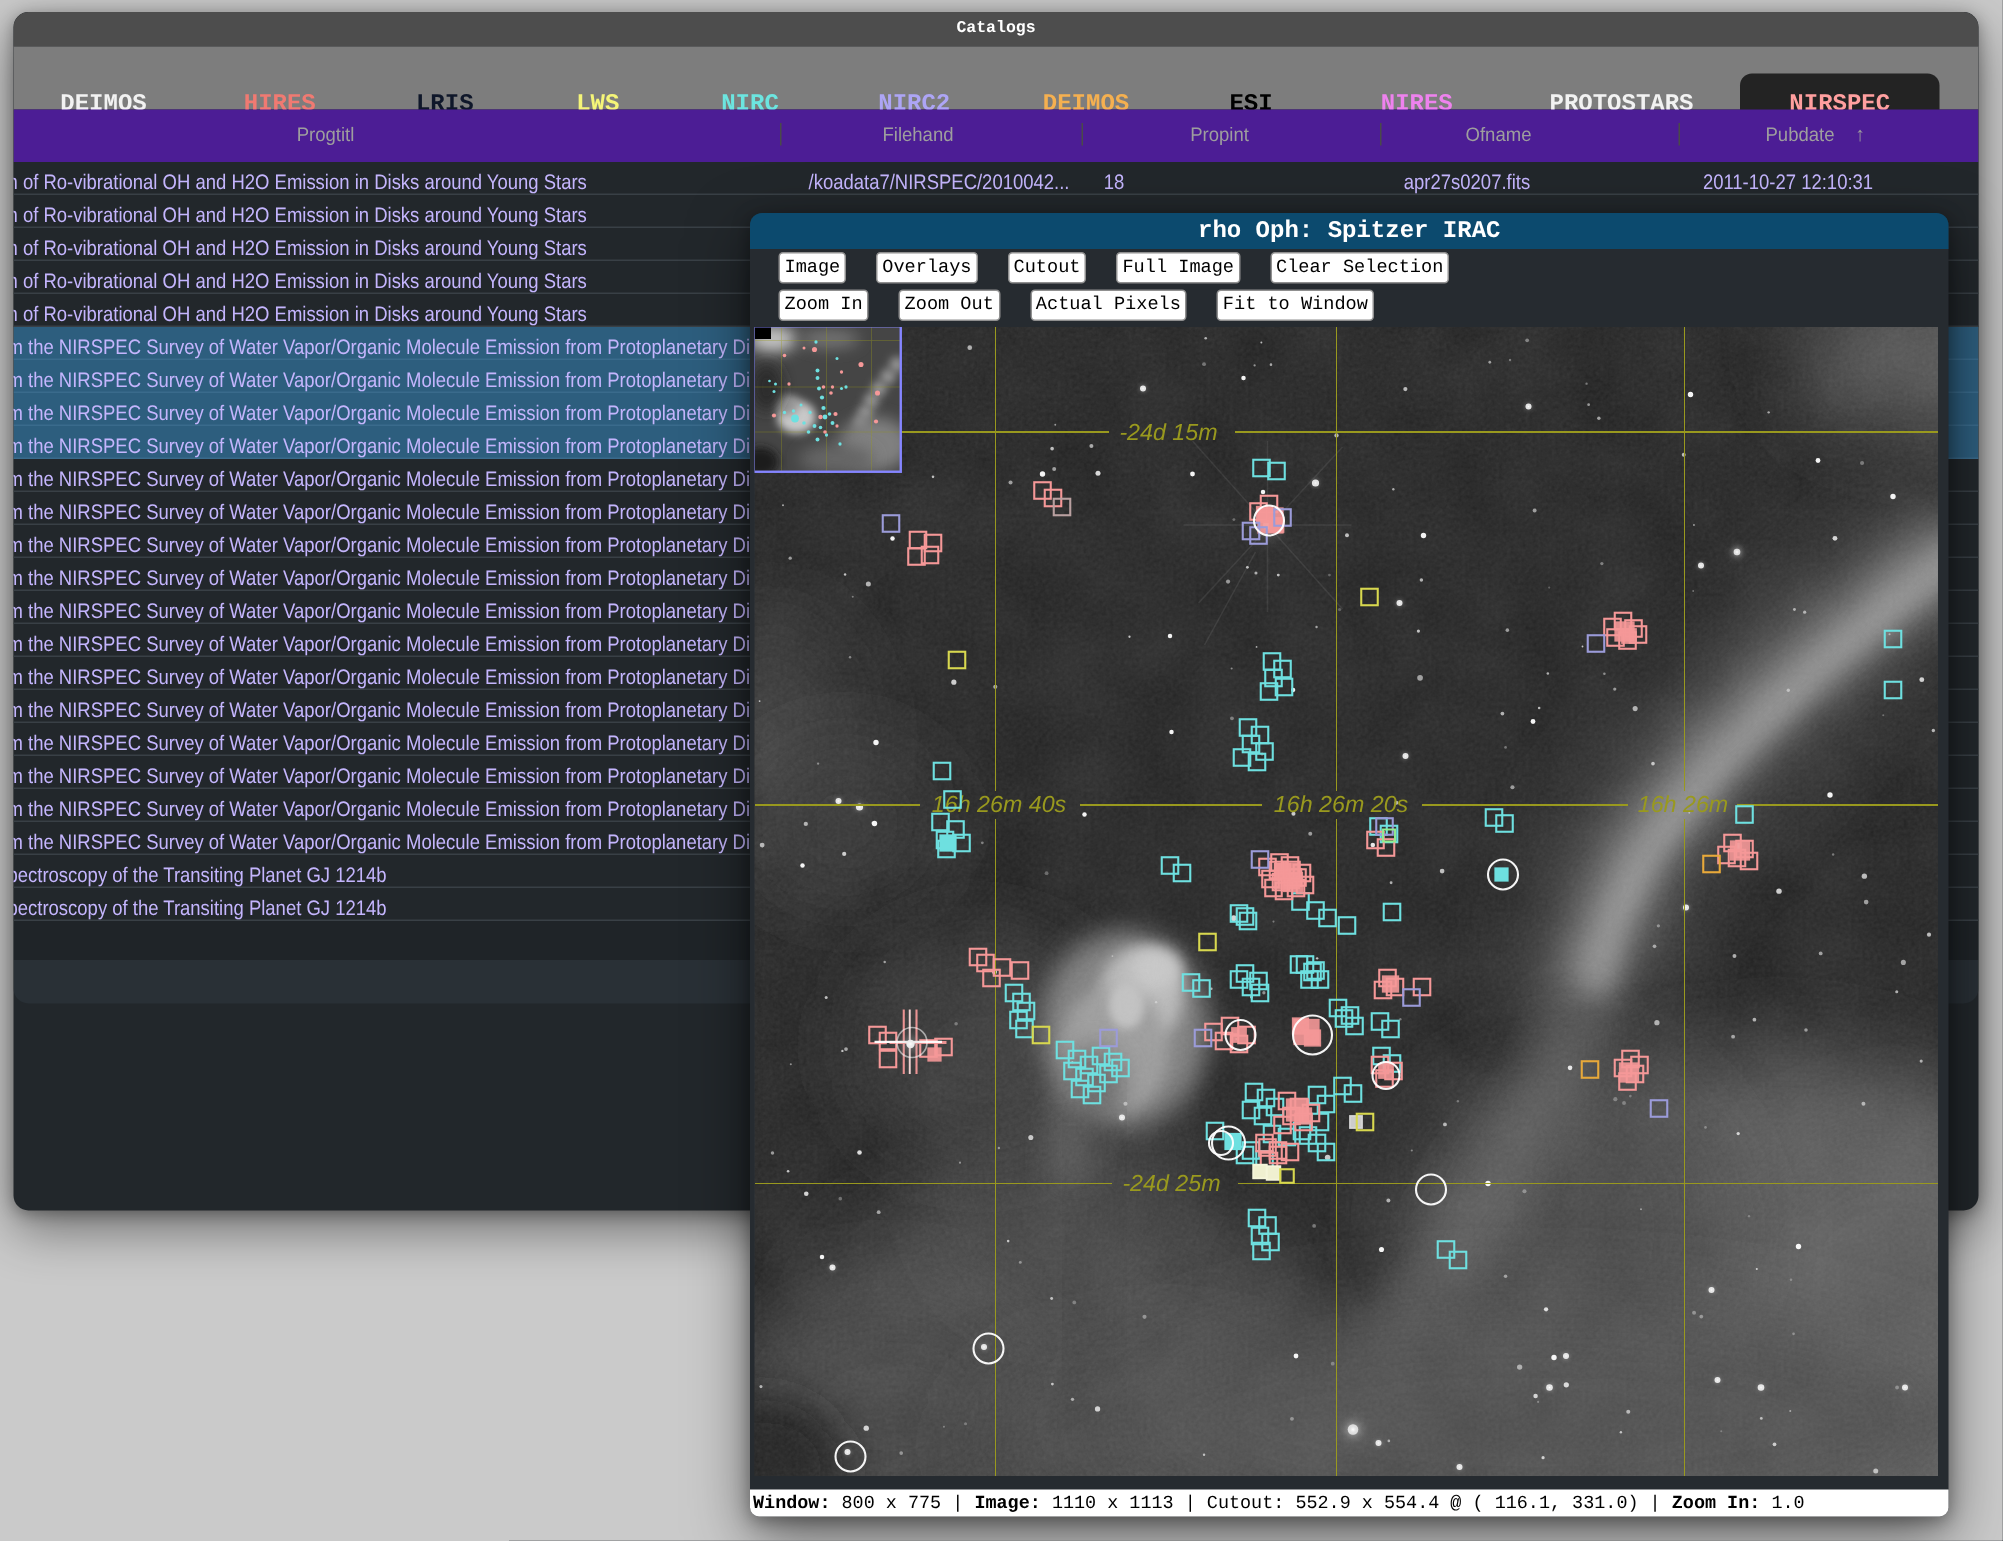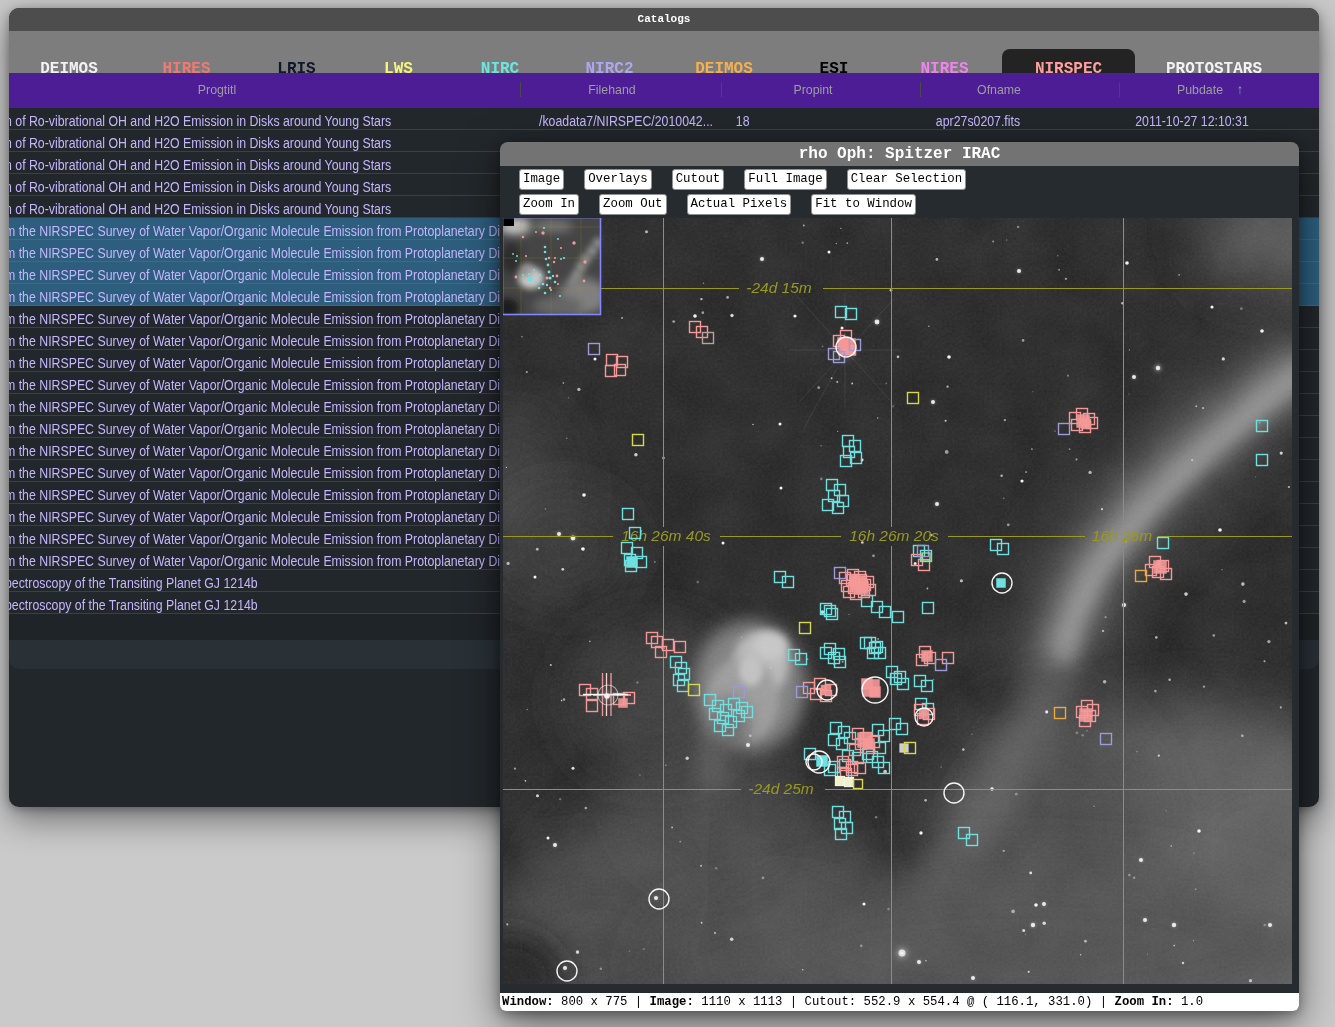--- a/index.html
+++ b/index.html
@@ -18,21 +18,21 @@
 .row { position:relative; height:22px; background:#22272b; border-bottom:1px solid #394046; color:#c4b5fd; }
 .row.sel { background:#2d5e7e; border-bottom:1px solid #3a6b8c; }
 .pt { position:absolute; left:-4px; top:0; width:612px; height:27px; line-height:27px;
   white-space:nowrap; overflow:hidden; font-size:14px; transform:scaleX(0.88); transform-origin:0 50%; }
 .cell { position:absolute; top:0; height:27px; line-height:27px; font-size:14px; white-space:nowrap;
   transform:scaleX(0.88); }
 #darkstrip { height:26px; background:#1f2428; }
 #cfooter { height:29px; background:#293036; border-radius:0 0 10px 10px; }
 #viewer { position:absolute; left:500px; top:142px; width:799px; height:869px; border-radius:8px 8px 6px 6px;
   background:#262b30; box-shadow:0 14px 40px rgba(0,0,0,0.5), 0 3px 12px rgba(0,0,0,0.35); }
-#vtitle { height:24px; background:#737373; border-radius:8px 8px 0 0; color:#fff; text-align:center;
+#vtitle { height:24px; background:#0c4a6e; border-radius:8px 8px 0 0; color:#fff; text-align:center;
   font-family:"Liberation Mono",monospace; font-weight:bold; font-size:16px; line-height:24px; }
 .btnrow { position:absolute; left:-1px; }
 .btn { display:inline-block; height:21px; line-height:19px; margin-left:20px; padding:0 3px;
   background:#fff; border:1px solid #909090; border-radius:3px; font-family:"Liberation Mono",monospace;
   font-size:12.4px; color:#000; }
 #vimg { position:absolute; left:3px; top:76px; width:789px; height:766px;font-style:italic; }
 #vstatus { position:absolute; left:0; top:851px; width:799px; height:18px; background:#fff;
   border-radius:0 0 6px 6px; font-family:"Liberation Mono",monospace; font-size:12.3px; color:#000;
   line-height:18px; padding-left:2px; white-space:nowrap; }
 #vstatus b { font-weight:bold; }
@@ -43,24 +43,24 @@
   <div id="tabs">
       <div class="tab" style="width:120px;color:#f2f2f2">DEIMOS</div>
       <div class="tab" style="width:115px;color:#f07a72">HIRES</div>
       <div class="tab" style="width:105px;color:#0f172a">LRIS</div>
       <div class="tab" style="width:99px;color:#f5f578">LWS</div>
       <div class="tab" style="width:104px;color:#6ce5e0">NIRC</div>
       <div class="tab" style="width:115px;color:#ada5f5">NIRC2</div>
       <div class="tab" style="width:114px;color:#f5b050">DEIMOS</div>
       <div class="tab" style="width:106px;color:#000000">ESI</div>
       <div class="tab" style="width:115px;color:#ee82ee">NIRES</div>
+      <div class="tab" style="width:158px;color:#f2f2f2">PROTOSTARS</div>
       <div class="tab" style="width:133px">
         <div class="seltab" style="color:#ff9f9f">NIRSPEC</div>
       </div>
-      <div class="tab" style="width:158px;color:#f2f2f2">PROTOSTARS</div>
       <div style="flex:1"></div>
     </div>
   <div id="thead">
     <div class="h" style="left:108px;width:200px">Progtitl</div>
     <div class="h" style="left:503px;width:200px">Filehand</div>
     <div class="h" style="left:704px;width:200px">Propint</div>
     <div class="h" style="left:890px;width:200px">Ofname</div>
     <div class="h" style="left:1091px;width:200px">Pubdate</div>
     <div class="h" style="left:1216px;width:30px;font-size:13.5px">↑</div>
     <div class="sep" style="left:511px"></div>

